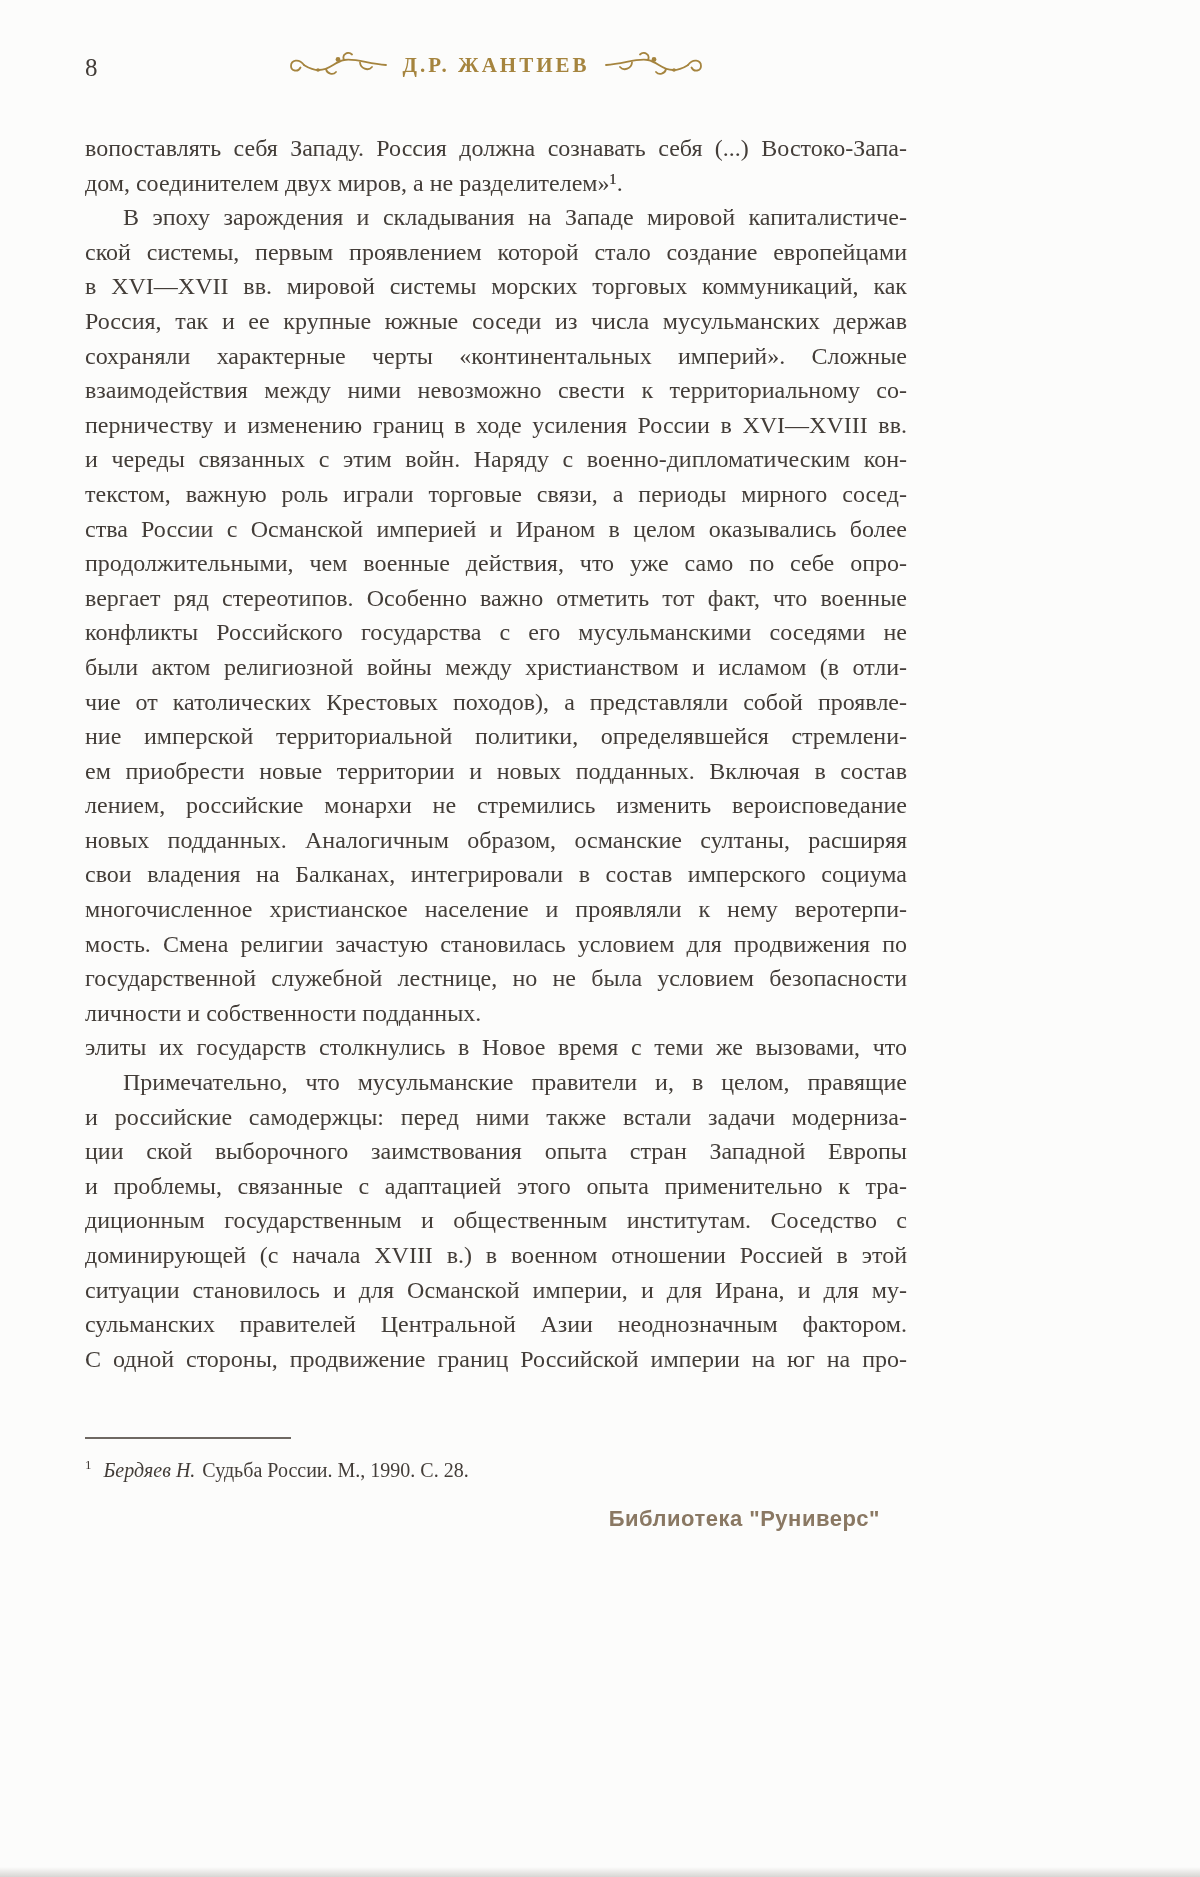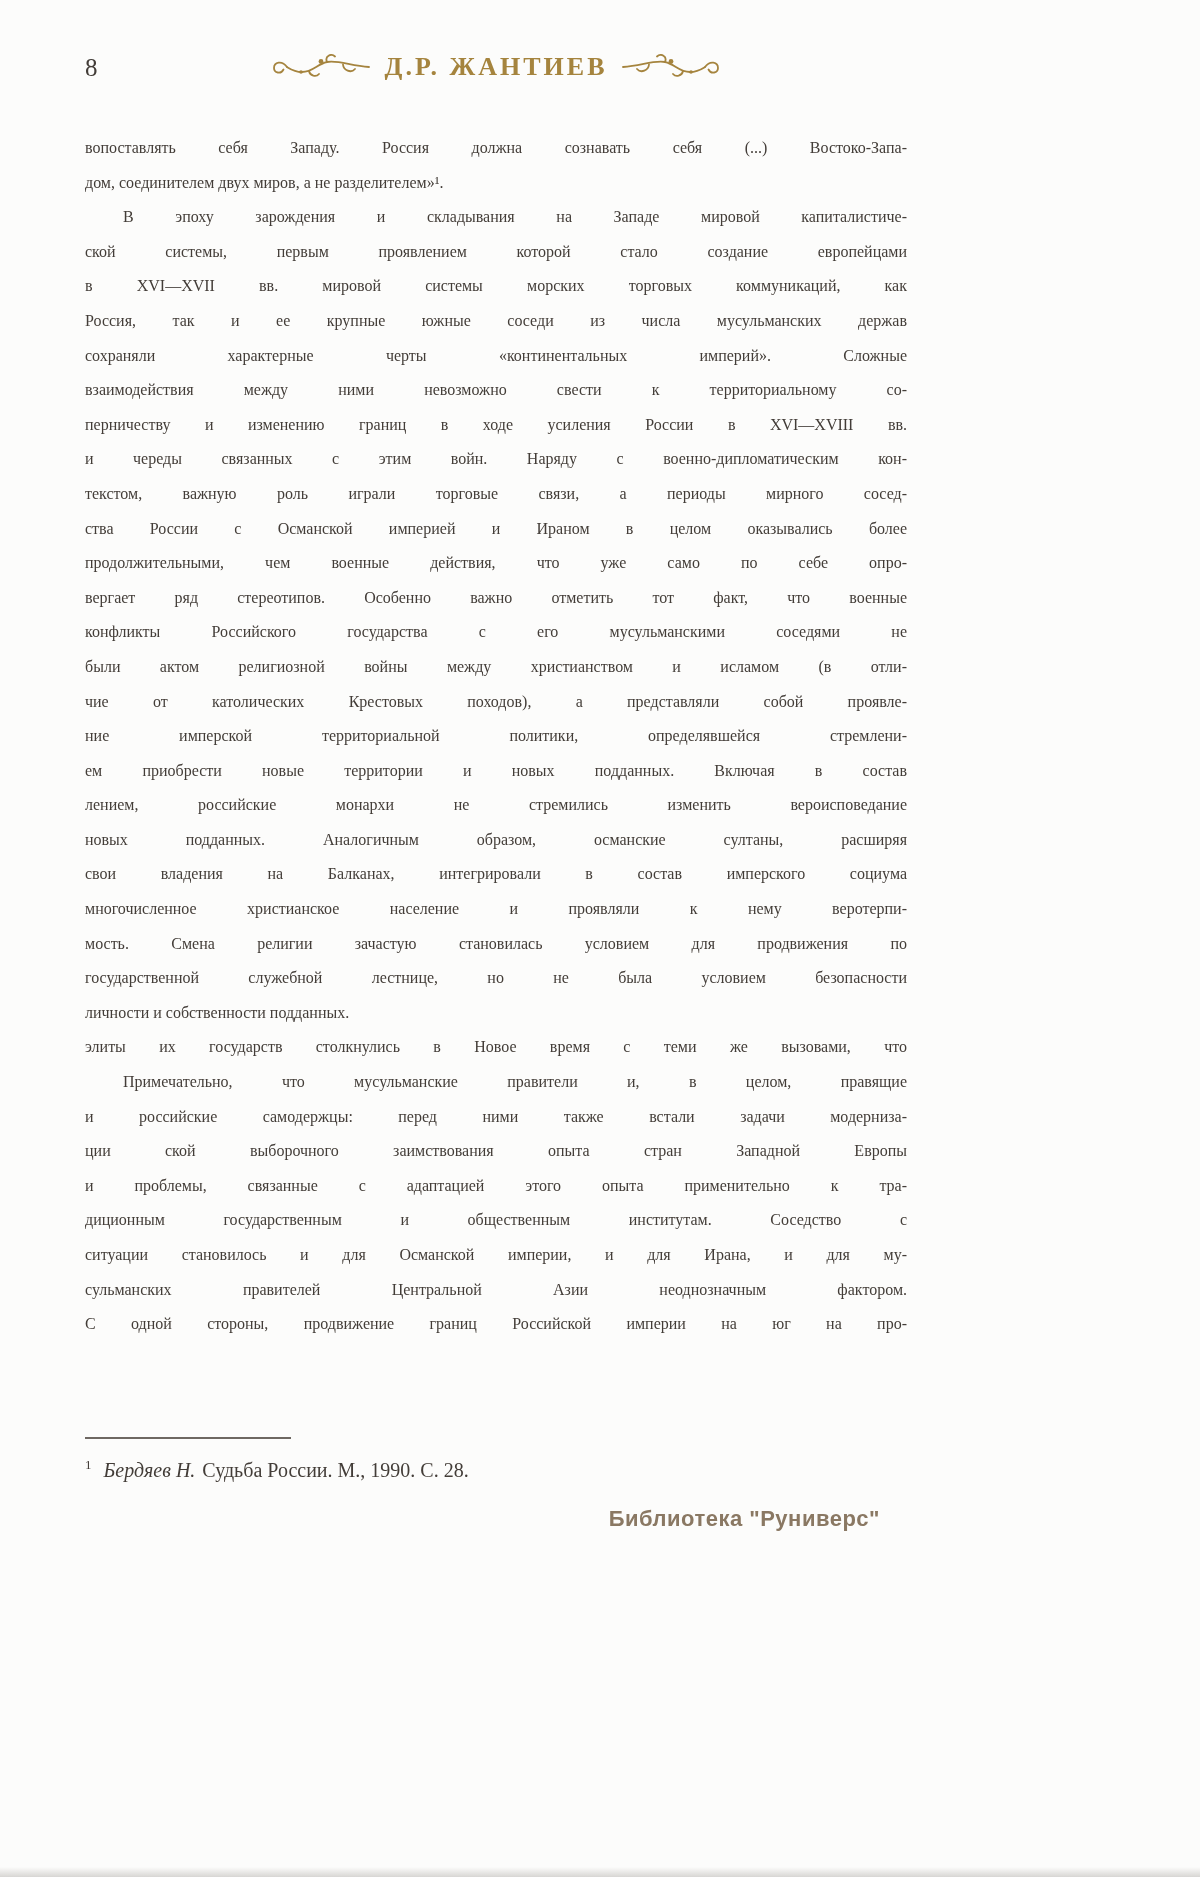--- a/index.html
+++ b/index.html
@@ -28,37 +28,37 @@
     left: 85px;
     top: 52px;
     width: 822px;
     display: flex;
     justify-content: center;
     align-items: center;
     gap: 14px;
   }
 
   .running-header .title {
-    font-size: 26px;
+    font-size: 21px;
     font-weight: bold;
     letter-spacing: 3px;
     color: var(--accent-gold, #a5843e);
     white-space: nowrap;
   }
 
   .ornament { flex: 0 0 auto; }
   .ornament.flip { transform: scaleX(-1); }
 
   
   .text-block {
     position: absolute;
     left: 85px;
     top: 131px;
     width: 822px;
-    font-size: 16px;
+    font-size: 24px;
     line-height: 34.6px;
     color: var(--ink, #433d38);
   }
 
   .para { margin: 0; }
 
   .line {
     text-align: justify;
     text-align-last: justify;
     -moz-text-align-last: justify;
@@ -187,20 +187,21 @@
         <div class="line">государственной служебной лестнице, но не была условием безопасности</div>
         <div class="line endline">личности и собственности подданных.</div>
       </div>
       <div class="para">
         <div class="line">элиты их государств столкнулись в Новое время с теми же вызовами, что</div>
         <div class="line indent">Примечательно, что мусульманские правители и, в целом, правящие</div>
         <div class="line">и российские самодержцы: перед ними также встали задачи модерниза-</div>
         <div class="line">ции ской выборочного заимствования опыта стран Западной Европы</div>
         <div class="line">и проблемы, связанные с адаптацией этого опыта применительно к тра-</div>
         <div class="line">диционным государственным и общественным институтам. Соседство с</div>
+        <div class="line">доминирующей (с начала XVIII в.) в военном отношении Россией в этой</div>
         <div class="line">ситуации становилось и для Османской империи, и для Ирана, и для му-</div>
         <div class="line">сульманских правителей Центральной Азии неоднозначным фактором.</div>
         <div class="line">С одной стороны, продвижение границ Российской империи на юг на про-</div>
       </div>
     </main>
 
   <div class="footnote-rule"></div>
 
   <div class="footnote">
     <sup>1</sup><em>Бердяев Н.</em><span>Судьба России. М., 1990. С. 28.</span>

